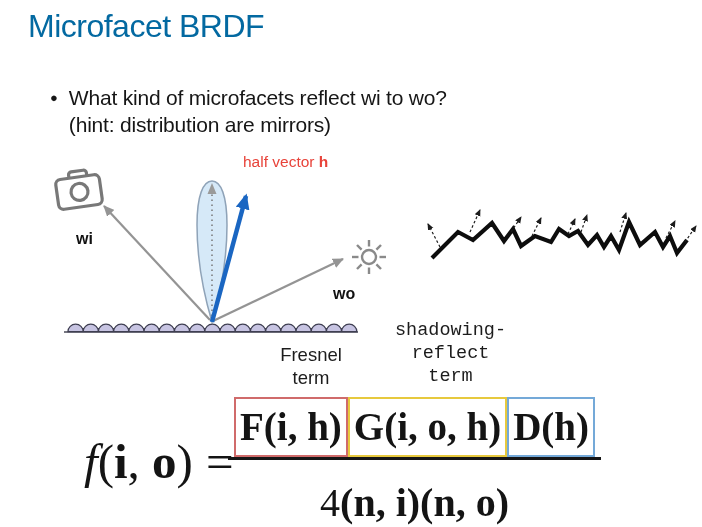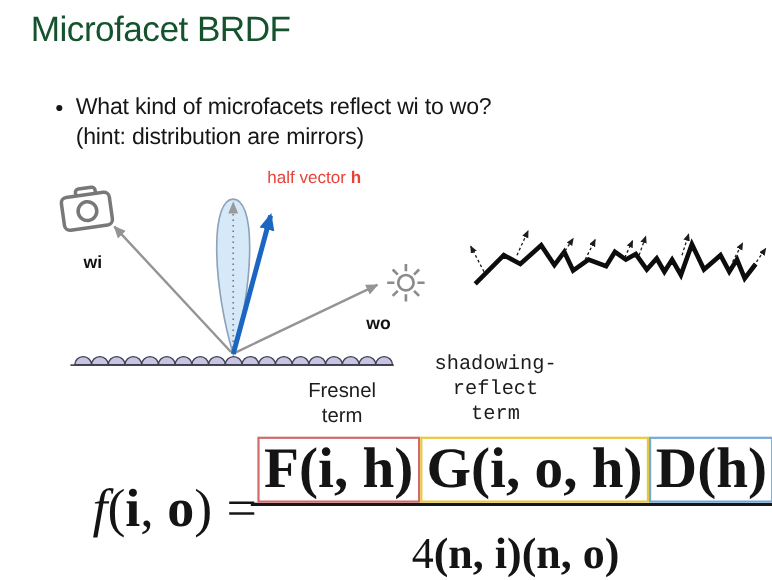--- a/index.html
+++ b/index.html
@@ -2,21 +2,21 @@
 <html><head>
 <meta charset="utf-8">
 <style>
   html,body { margin:0; padding:0; background:#ffffff; }
   .slide {
     position:relative; width:702px; height:527px; background:#ffffff;
     overflow:hidden; font-family:"Liberation Sans", sans-serif; color:#161616;
   }
   .title {
     position:absolute; left:28px; top:8px; font-size:32px; font-weight:400;
-    letter-spacing:-0.5px; color:#14532d;
+    letter-spacing:-0.5px; color:#0369a1;
   }
   .bullet { position:absolute; left:50px; top:84px; display:flex; gap:11px; }
   .bullet .marker { font-size:13px; line-height:27px; }
   .bullet .btext { font-size:21px; line-height:27px; letter-spacing:-0.2px; }
   .half-vector-label {
     position:absolute; left:243px; top:153px; font-size:15.5px; color:#e8433a;
   }
   .half-vector-label b { font-weight:bold; }
   .diagram-svg { position:absolute; left:40px; top:146px; }
   .facets-svg { position:absolute; left:418px; top:186px; }
@@ -28,21 +28,21 @@
   .term-label.distribution { left:517px; top:317px; width:130px; font-weight:bold; }
   .equation { position:absolute; left:84px; top:397px; width:560px; height:125px;
     font-family:"Liberation Serif", serif; color:#141414; }
   .eq-lhs { position:absolute; left:0; top:36px; font-size:49px; white-space:nowrap; }
   .eq-lhs .ital { font-style:italic; }
   .eq-lhs .bold { font-weight:bold; }
   .eq-lhs .eq-sign { margin-left:13px; }
   .frac { position:absolute; left:150px; top:0; display:inline-block; }
   .num-row { display:flex; align-items:stretch; }
   .term-box {
-    border:2.5px solid #000; font-weight:bold; font-size:52px; line-height:56px;
+    border:2.5px solid #000; font-weight:bold; font-size:39px; line-height:56px;
     padding:0 4px; white-space:nowrap; background:#fff;
   }
   .frac-bar { height:0; border-top:3px solid #161616; margin:0 -6px; }
   .den { text-align:center; font-size:40px; line-height:46px; margin-top:20px; white-space:nowrap; }
   .den .bold { font-weight:bold; }
 </style>
 </head>
 <body>
 
 <div class="slide">

